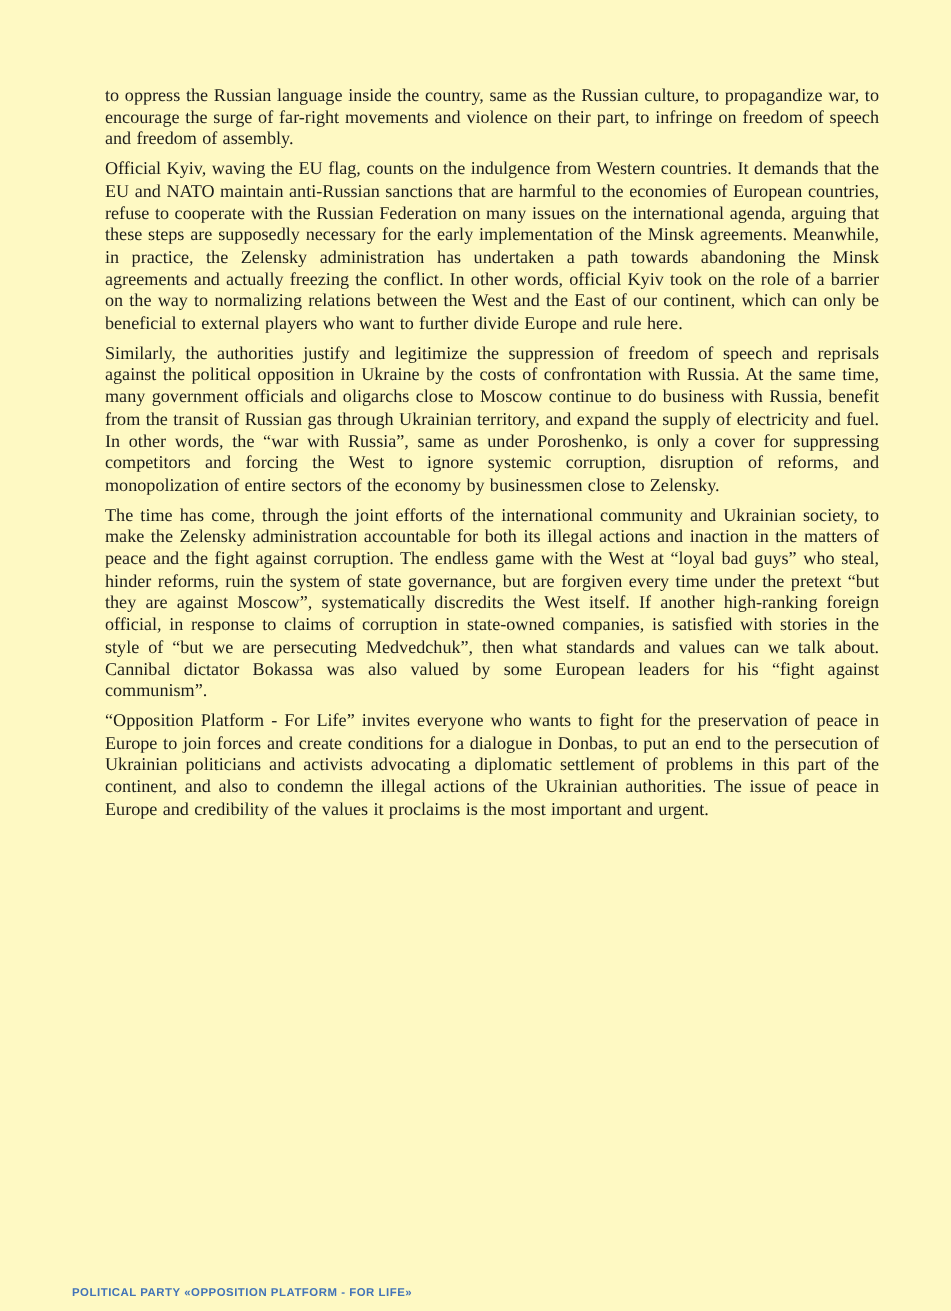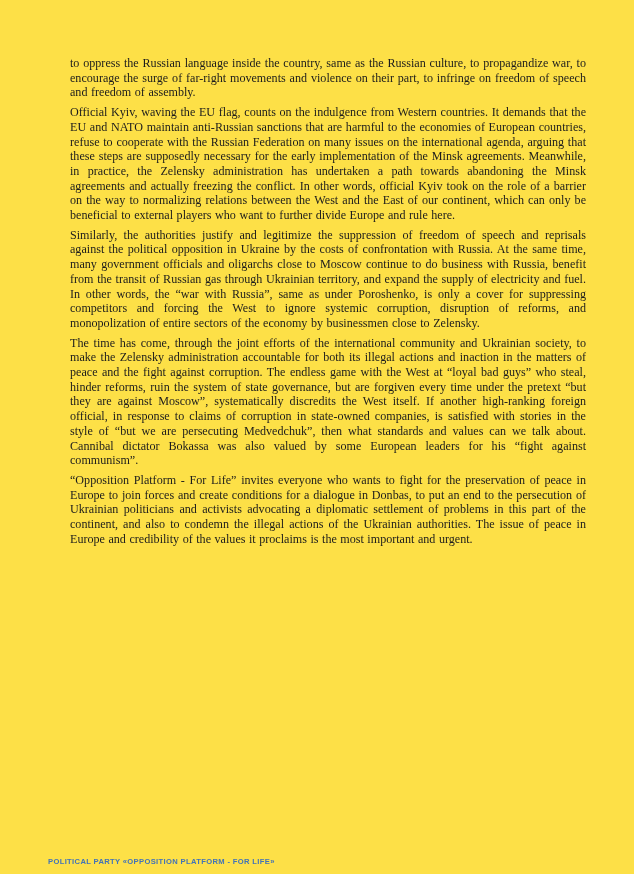--- a/index.html
+++ b/index.html
@@ -4,21 +4,21 @@
 <style>
   html, body {
     margin: 0;
     padding: 0;
     background: #ffffff;
   }
   .page {
     position: relative;
     width: 634px;
     height: 874px;
-    background: #fde047;
+    background: #fef9c3;
     overflow: hidden;
     font-family: "Liberation Serif", serif;
   }
   .body-text {
     position: absolute;
     left: 70px;
     top: 56px;
     width: 516px;
   }
   .body-text p {

